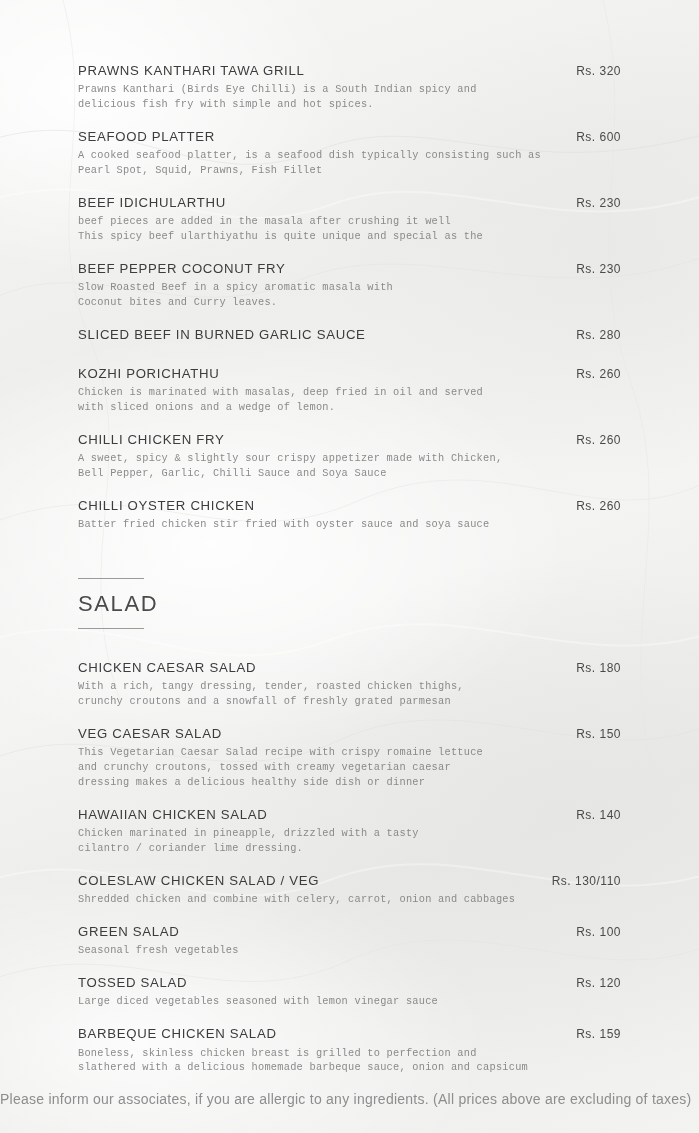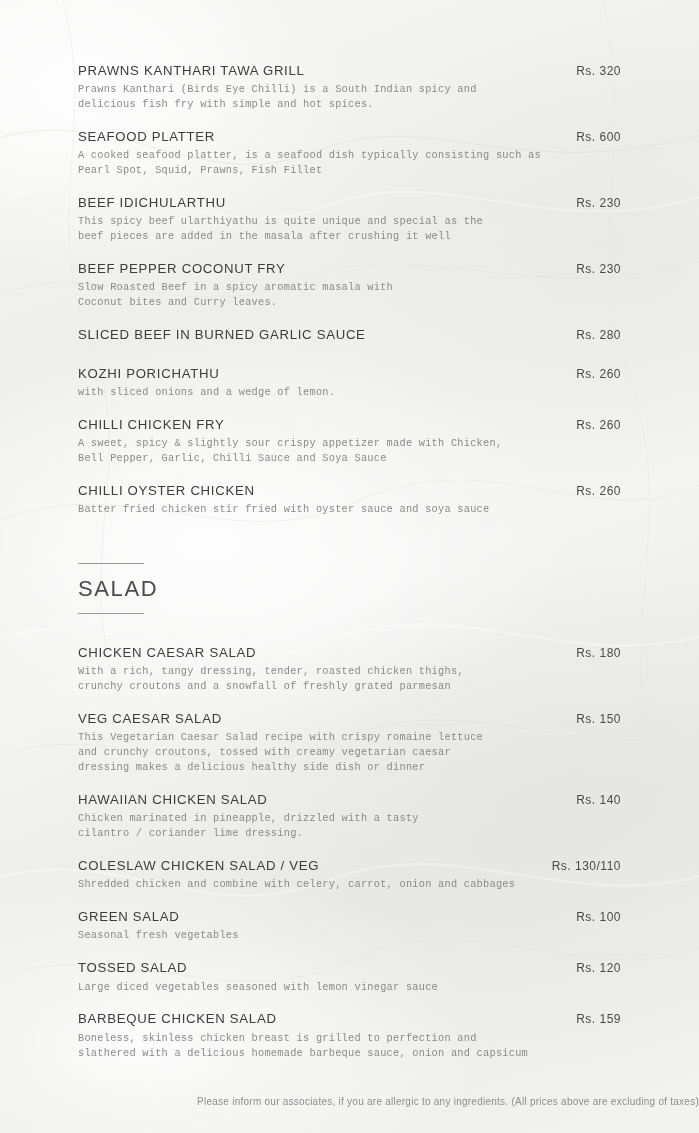--- a/index.html
+++ b/index.html
@@ -97,22 +97,22 @@
     color: #4a4a4a;
     font-weight: 400;
     margin: 14px 0 13px 0;
     line-height: 1;
   }
   .footer {
     position: absolute;
     left: 0;
     right: 0;
     bottom: 26px;
-    text-align: right;
-    font-size: 10px;
+    text-align: left;
+    font-size: 14px;
     color: #8d8d8d;
     letter-spacing: 0.25px;
   }
 </style>
 </head>
 <body>
 
 <div class="bg"></div>
 <svg class="bg-veins" viewBox="0 0 699 1133" preserveAspectRatio="none">
   <g fill="none" stroke="#dcdcda" stroke-width="1">
@@ -156,22 +156,22 @@
           <div>Pearl Spot, Squid, Prawns, Fish Fillet</div>
         </div>
       </div>
 
       <div class="item">
         <div class="item-head">
           <div class="item-name">BEEF IDICHULARTHU</div>
           <div class="item-price">Rs. 230</div>
         </div>
         <div class="item-desc">
+          <div>beef pieces are added in the masala after crushing it well</div>
           <div>This spicy beef ularthiyathu is quite unique and special as the</div>
-          <div>beef pieces are added in the masala after crushing it well</div>
         </div>
       </div>
 
       <div class="item">
         <div class="item-head">
           <div class="item-name">BEEF PEPPER COCONUT FRY</div>
           <div class="item-price">Rs. 230</div>
         </div>
         <div class="item-desc">
           <div>Slow Roasted Beef in a spicy aromatic masala with</div>
@@ -185,20 +185,21 @@
           <div class="item-price">Rs. 280</div>
         </div>
       </div>
 
       <div class="item">
         <div class="item-head">
           <div class="item-name">KOZHI PORICHATHU</div>
           <div class="item-price">Rs. 260</div>
         </div>
         <div class="item-desc">
+          <div>Chicken is marinated with masalas, deep fried in oil and served</div>
           <div>with sliced onions and a wedge of lemon.</div>
         </div>
       </div>
 
       <div class="item">
         <div class="item-head">
           <div class="item-name">CHILLI CHICKEN FRY</div>
           <div class="item-price">Rs. 260</div>
         </div>
         <div class="item-desc">

